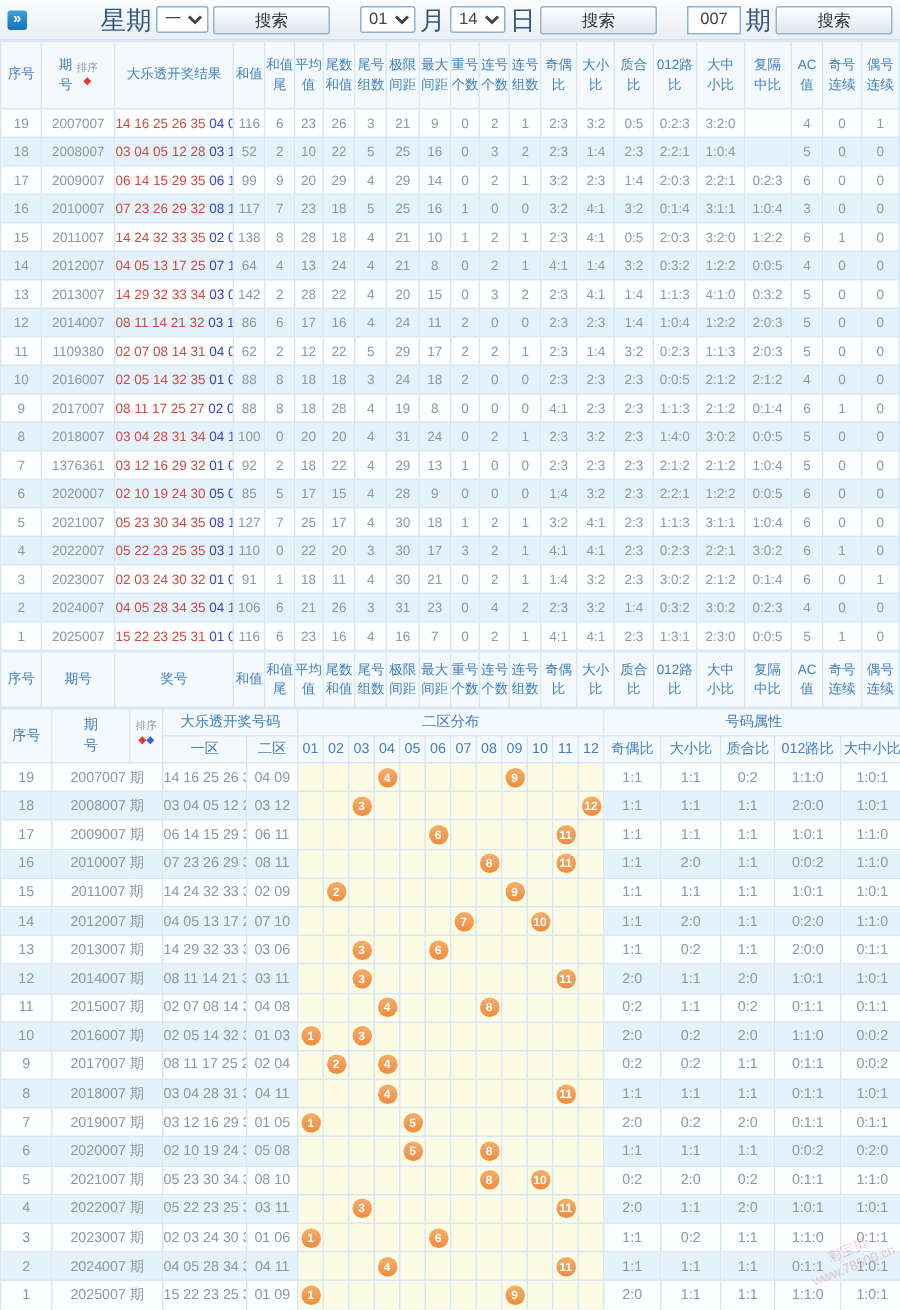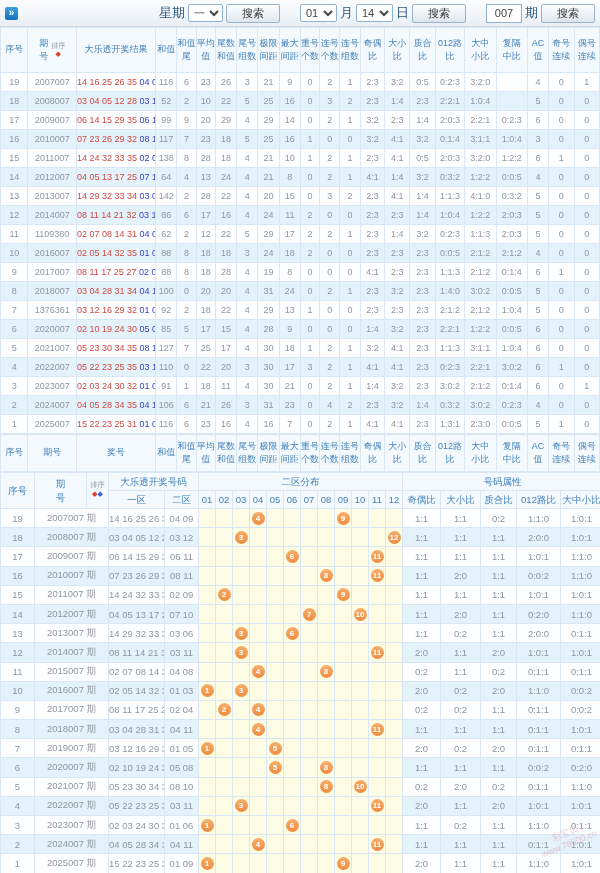--- a/index.html
+++ b/index.html
@@ -2,23 +2,23 @@
 <html><head>
 <meta charset="utf-8">
 <style>
   html,body{margin:0;padding:0;}
   body{width:600px;height:873px;background:#fff;font-family:"Liberation Sans","DejaVu Sans",sans-serif;overflow:hidden;}
   
   .titlebar{height:27px;display:flex;align-items:center;background:linear-gradient(#fcfdfe,#e9eff5);border-bottom:1px solid #cfdcea;padding:0 5px;box-sizing:border-box;}
   .title-icon{width:13px;height:13px;border-radius:2px;background:linear-gradient(#3fa0e0,#1371bd);color:#fff;font-size:10px;line-height:12px;text-align:center;font-weight:bold;flex:0 0 auto;}
   .page-title{color:#1a66a8;font-weight:bold;font-size:15px;margin-left:5px;letter-spacing:1px;flex:0 0 auto;}
   .toolbar{margin-left:auto;display:flex;align-items:center;gap:3px;}
-  .ctrl-label{font-size:13px;color:#30587e;}
+  .ctrl-label{font-size:17px;color:#30587e;}
   .sel{height:18px;font-size:11px;border:1px solid #8db2d4;background:#fff;color:#444;border-radius:2px;padding:0 1px;}
-  .btn{height:19px;font-size:11px;color:#333;padding:0 15px;border:1px solid #9ab4cc;border-radius:2px;background:linear-gradient(#ffffff,#dde6ee);cursor:pointer;}
+  .btn{height:19px;font-size:11px;color:#333;padding:0 27px;border:1px solid #9ab4cc;border-radius:2px;background:linear-gradient(#ffffff,#dde6ee);cursor:pointer;}
   .txt{width:30px;height:15px;border:1px solid #8db2d4;font-size:11px;text-align:center;color:#444;}
   .gap{width:14px;}
   
   table{border-collapse:collapse;table-layout:fixed;width:600px;}
   th,td{border:1px solid #d8e7f3;text-align:center;overflow:hidden;white-space:nowrap;padding:0;}
   thead th, .band th{background:#f3f9fd;color:#4381bb;font-weight:normal;font-size:9px;line-height:1.45;white-space:pre-line;}
   #t1 thead th{height:44px;}
   #t1 tbody td{font-size:9px;color:#8f979f;height:18px;}
   #t1f th{height:36px;}
   tr.alt td{background:#e4f2fb;}

